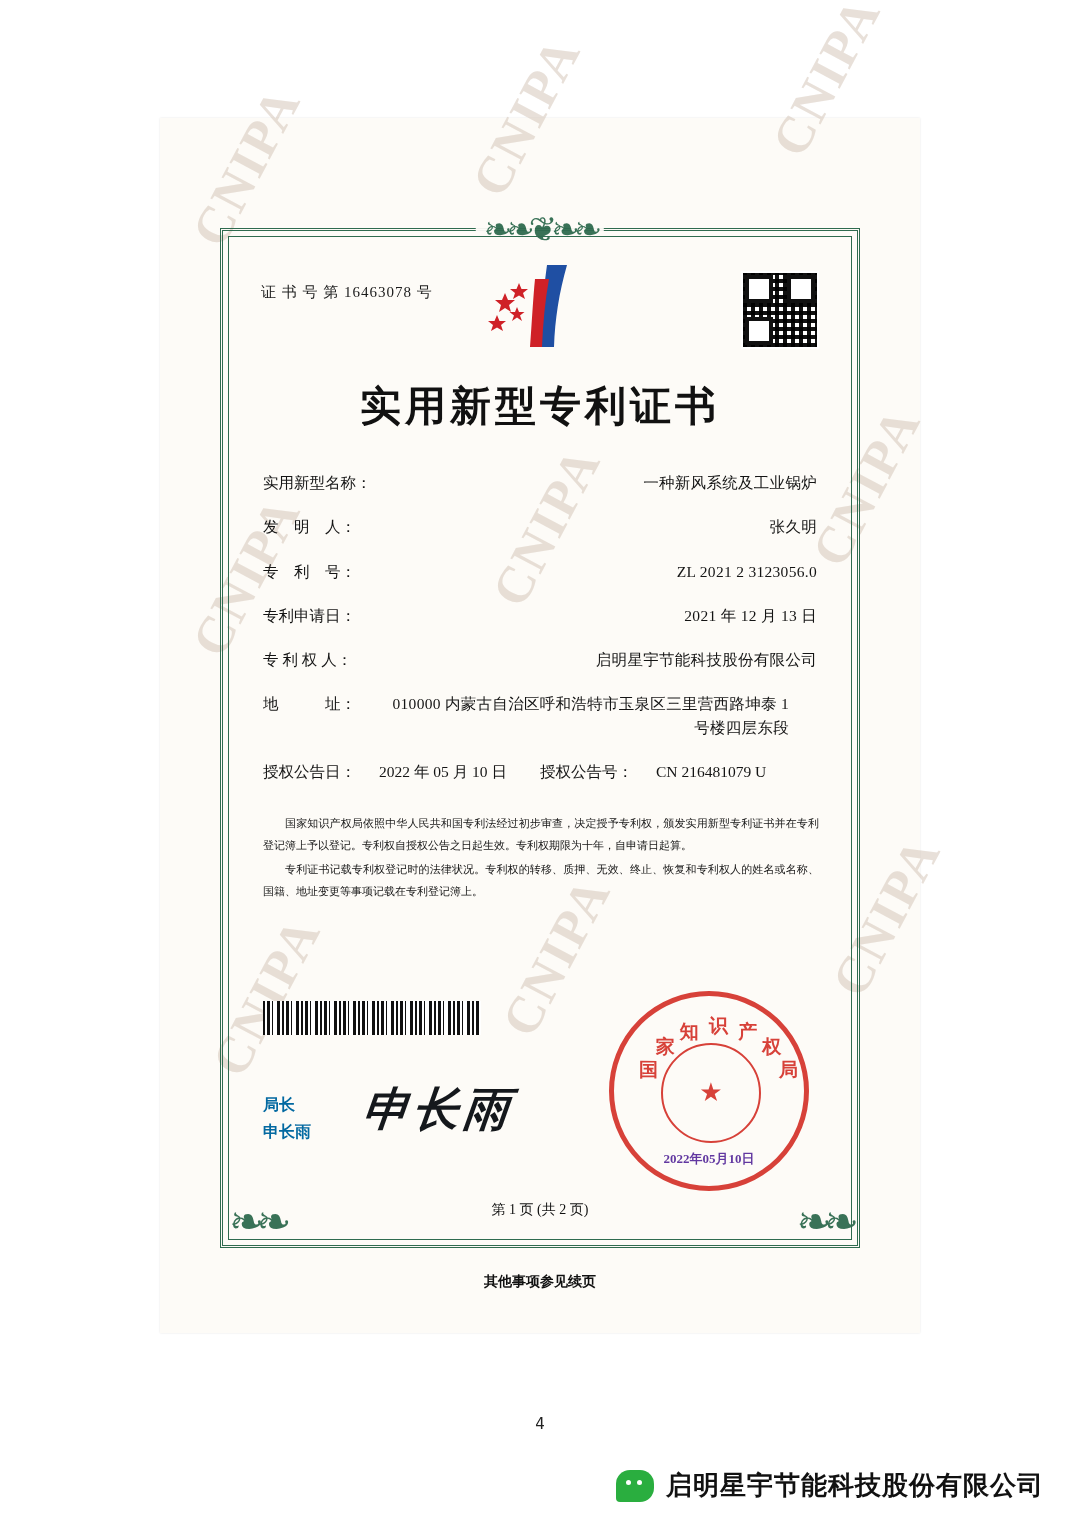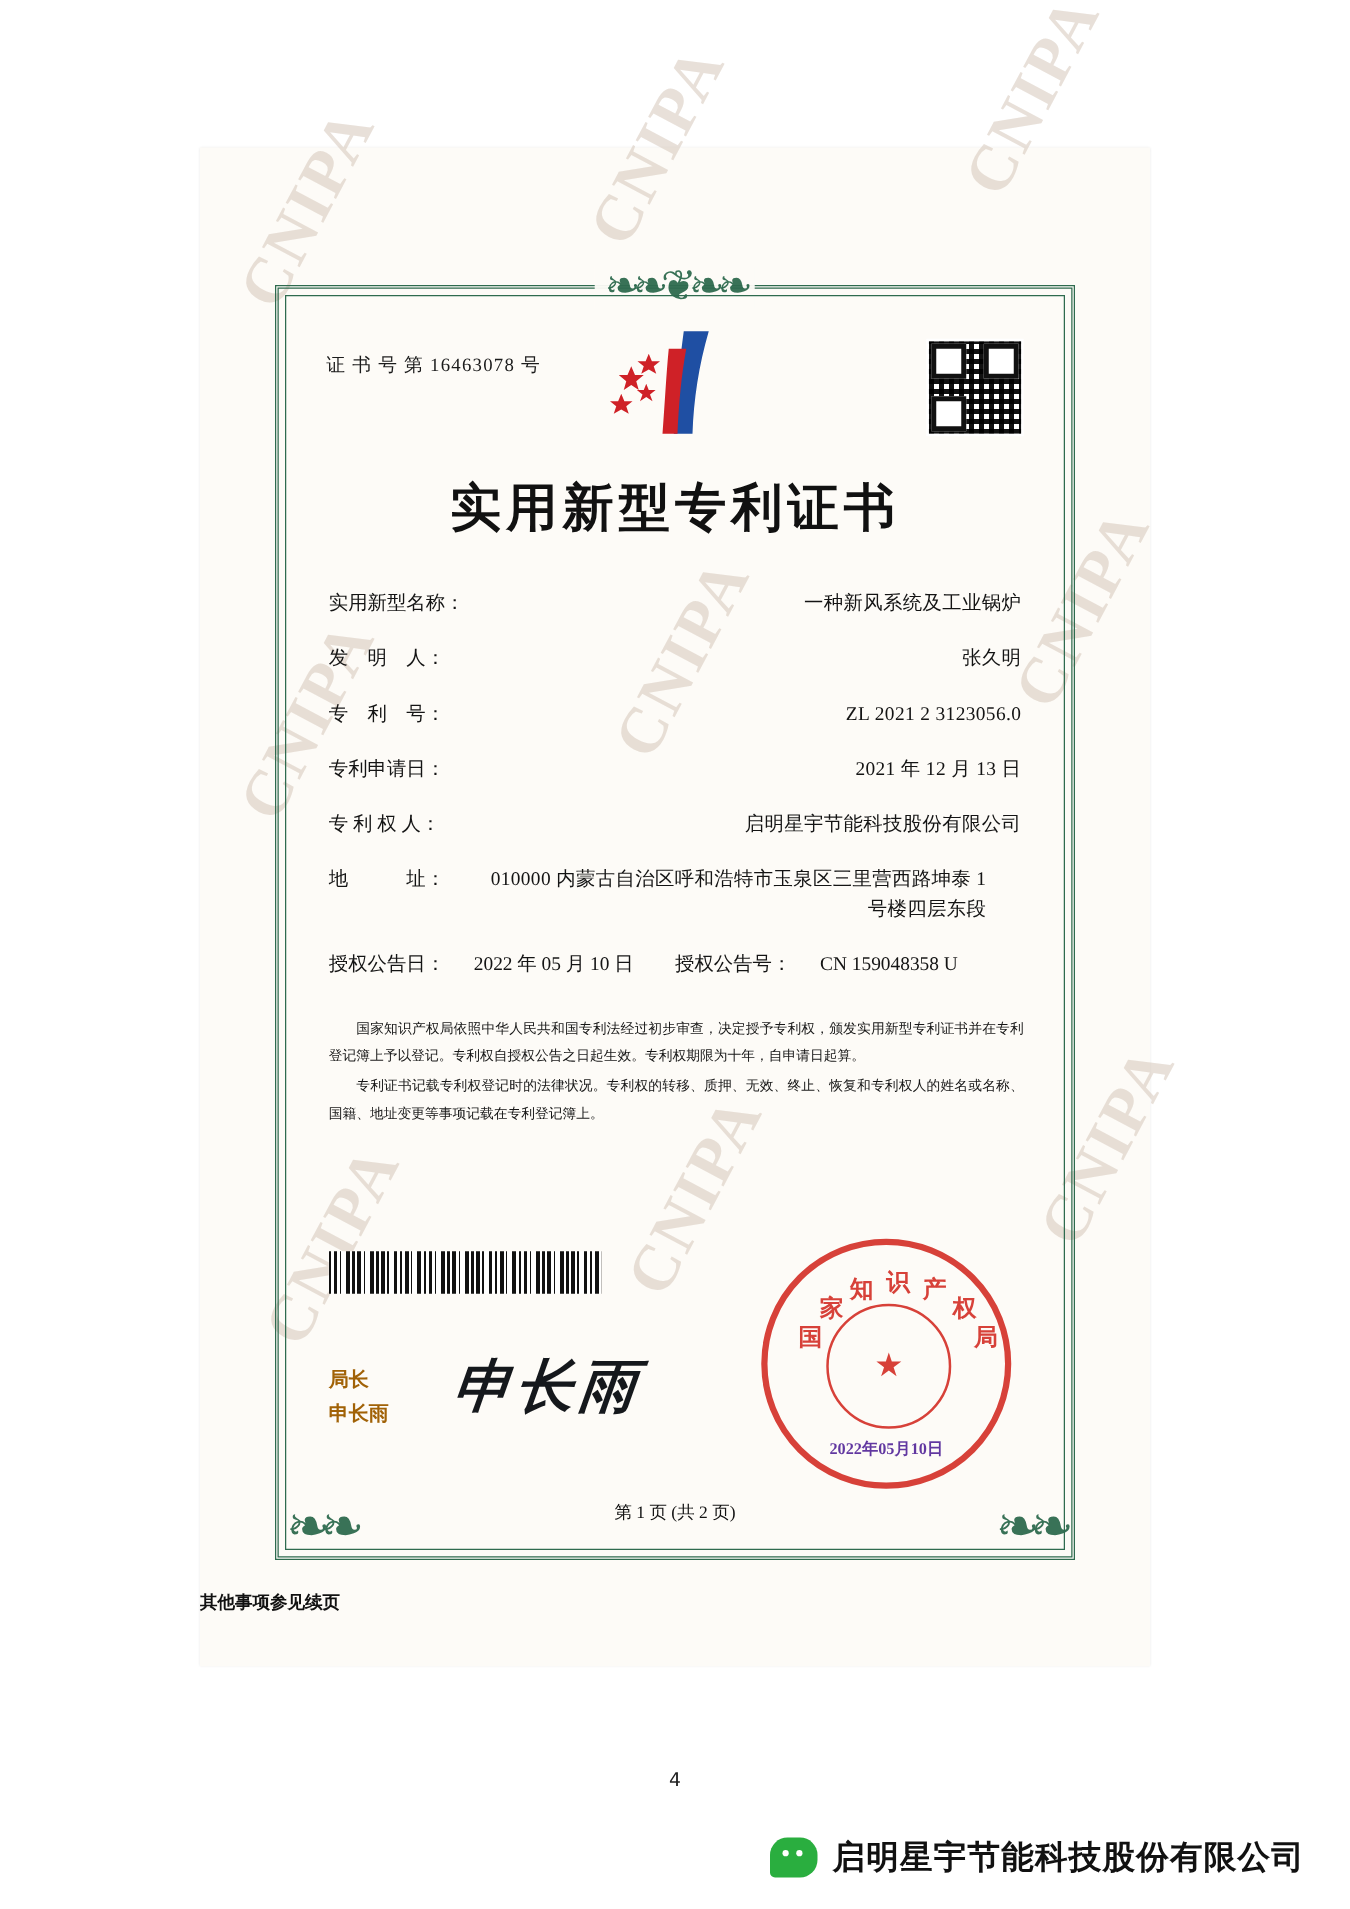--- a/index.html
+++ b/index.html
@@ -214,21 +214,21 @@
   }
 
   
   .sig-label {
     position: absolute;
     left: 40px;
     top: 860px;
     font-size: 16px;
     line-height: 1.7;
     font-weight: bold;
-    color: #a16207;
+    color: #0369a1;
   }
   .sig-hand {
     position: absolute;
     left: 140px;
     top: 848px;
     font-size: 46px;
     font-family: "DejaVu Serif", serif;
     font-style: italic;
     font-weight: bold;
     color: #15181c;
@@ -289,21 +289,21 @@
     left: 0; right: 0;
     bottom: 26px;
     text-align: center;
     font-size: 14px;
     color: #111;
   }
   .note {
     position: absolute;
     left: 0; right: 0;
     top: 1155px;
-    text-align: left;
+    text-align: center;
     font-size: 14px;
     color: #111;
     font-weight: bold;
   }
 
   .page-num {
     position: absolute;
     left: 0; right: 0;
     top: 1415px;
     text-align: center;
@@ -419,21 +419,21 @@
 
       <div class="row addr">
         <div class="lbl">地　　　址：</div>
         <div class="val">010000 内蒙古自治区呼和浩特市玉泉区三里营西路坤泰 1 号楼四层东段</div>
       </div>
 
       <div class="row two">
         <div class="seg2-lbl">授权公告日：</div>
         <div class="seg2-val">2022 年 05 月 10 日</div>
         <div class="seg2-lbl">授权公告号：</div>
-        <div class="seg2-val">CN 159048358 U</div>
+        <div class="seg2-val">CN 216481079 U</div>
       </div>
 
     </div>
 
     <div class="body-text">
       <p>国家知识产权局依照中华人民共和国专利法经过初步审查，决定授予专利权，颁发实用新型专利证书并在专利登记簿上予以登记。专利权自授权公告之日起生效。专利权期限为十年，自申请日起算。</p>
       <p>专利证书记载专利权登记时的法律状况。专利权的转移、质押、无效、终止、恢复和专利权人的姓名或名称、国籍、地址变更等事项记载在专利登记簿上。</p>
     </div>
 
     <div class="barcode"></div>

